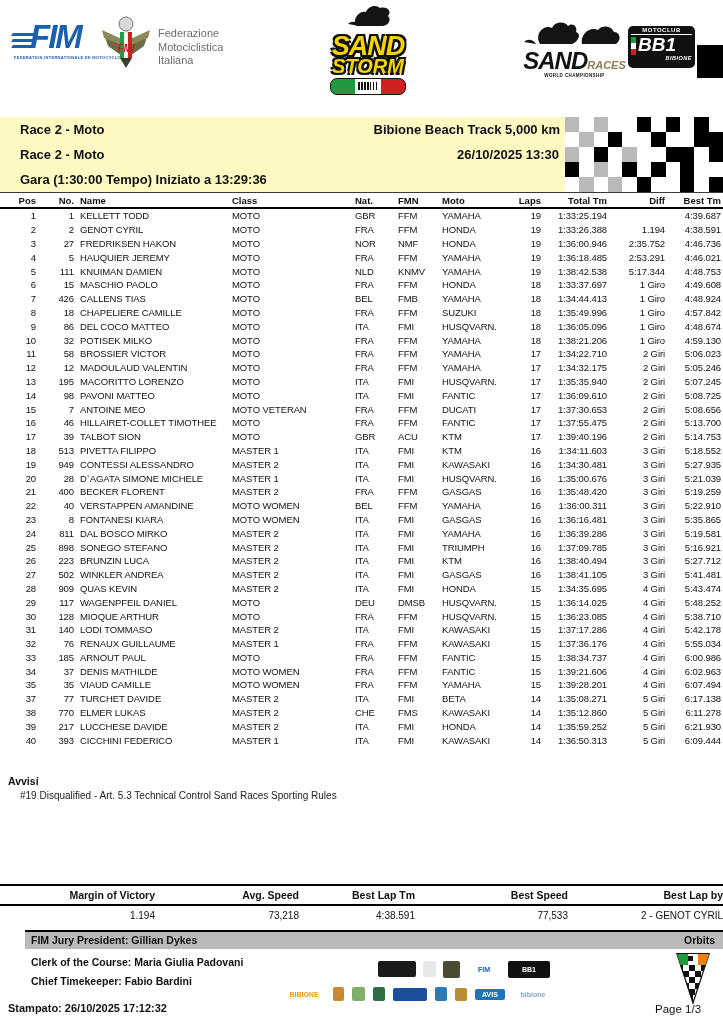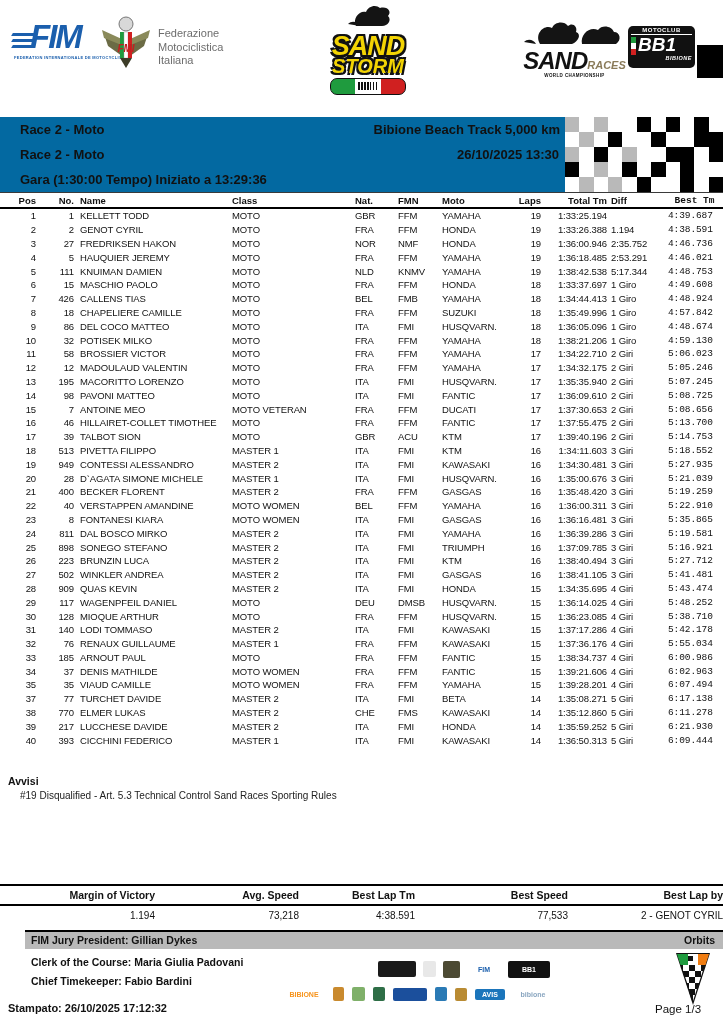--- a/index.html
+++ b/index.html
@@ -33,41 +33,41 @@
   .bb1-mid{display:flex;align-items:center;}
   .bb1-flag{width:5px;height:18px;margin:1px 2px 0 0;background:linear-gradient(180deg,#1f9b3e 0 33%,#fff 33% 67%,#d02020 67% 100%);}
   .bb1-word{font-weight:bold;font-style:italic;font-size:19px;line-height:20px;}
   .bb1-bot{font-size:5.5px;font-weight:bold;font-style:italic;text-align:right;letter-spacing:.5px;}
   .corner-mark{left:697px;top:45px;width:26px;height:33px;background:#000;}
   .titlebar{left:0;top:89px;width:723px;height:28px;border-top:2.5px solid #000;border-bottom:2.5px solid #000;box-sizing:border-box;}
   .title{position:absolute;left:3px;top:3px;font-size:16.5px;font-weight:bold;letter-spacing:-.2px;}
   .sorted{position:absolute;right:6px;top:4px;font-size:15px;font-weight:bold;}
 
   
-  .infobar{left:0;top:117px;width:723px;height:76px;background:#0369a1;border-bottom:1px solid #3a3a3a;box-sizing:border-box;}
+  .infobar{left:0;top:117px;width:723px;height:76px;background:#fef9c3;border-bottom:1px solid #3a3a3a;box-sizing:border-box;}
   .info-row{position:absolute;left:20px;height:25px;line-height:25px;font-weight:bold;font-size:13px;width:540px;}
   .info-right{position:absolute;right:0;top:0;text-align:right;height:25px;line-height:25px;font-weight:bold;font-size:13px;width:300px;}
   .checker{position:absolute;right:0;top:0;width:158px;height:75px;display:grid;
            grid-template-columns:repeat(11,1fr);grid-template-rows:repeat(5,1fr);}
 
   
   table.results{position:absolute;left:0;top:193px;width:723px;border-collapse:collapse;table-layout:fixed;}
   table.results th{font-size:9.5px;font-weight:bold;height:14px;border-bottom:2px solid #000;padding:0;white-space:nowrap;}
   table.results td{font-size:9.5px;height:13.8px;padding:0;white-space:nowrap;overflow:hidden;letter-spacing:-.1px;}
   .c0{text-align:right;padding-right:2px!important;}
   .c1{text-align:right;padding-right:2px!important;}
   .c2{text-align:left;padding-left:4px!important;}
   .c3{text-align:left;padding-left:4px!important;}
   .c4{text-align:left;padding-left:5px!important;}
   .c5{text-align:left;padding-left:5px!important;}
   .c6{text-align:left;padding-left:4px!important;}
   .c7{text-align:right;padding-right:2px!important;}
   .c8{text-align:right;padding-right:4px!important;}
-  .c9{text-align:left;padding-right:3px!important;font-size:8.5px;}
-  .c10{padding-right:2px!important;font-family:Liberation Mono, monospace;}
+  .c9{text-align:right;padding-right:3px!important;font-size:8.5px;}
+  .c10{text-align:right;padding-right:2px!important;}
   th.c9{font-size:9.5px;}
 
   
   .notices{left:8px;top:775px;font-size:10px;}
   .notice-title{font-weight:bold;font-size:10.5px;}
   .notice-item{margin-top:3px;padding-left:12px;font-size:10px;color:#222;}
 
   
   .stats{left:0;top:884px;width:723px;text-align:right;}
   .stats .hrule{height:2px;background:#000;}

